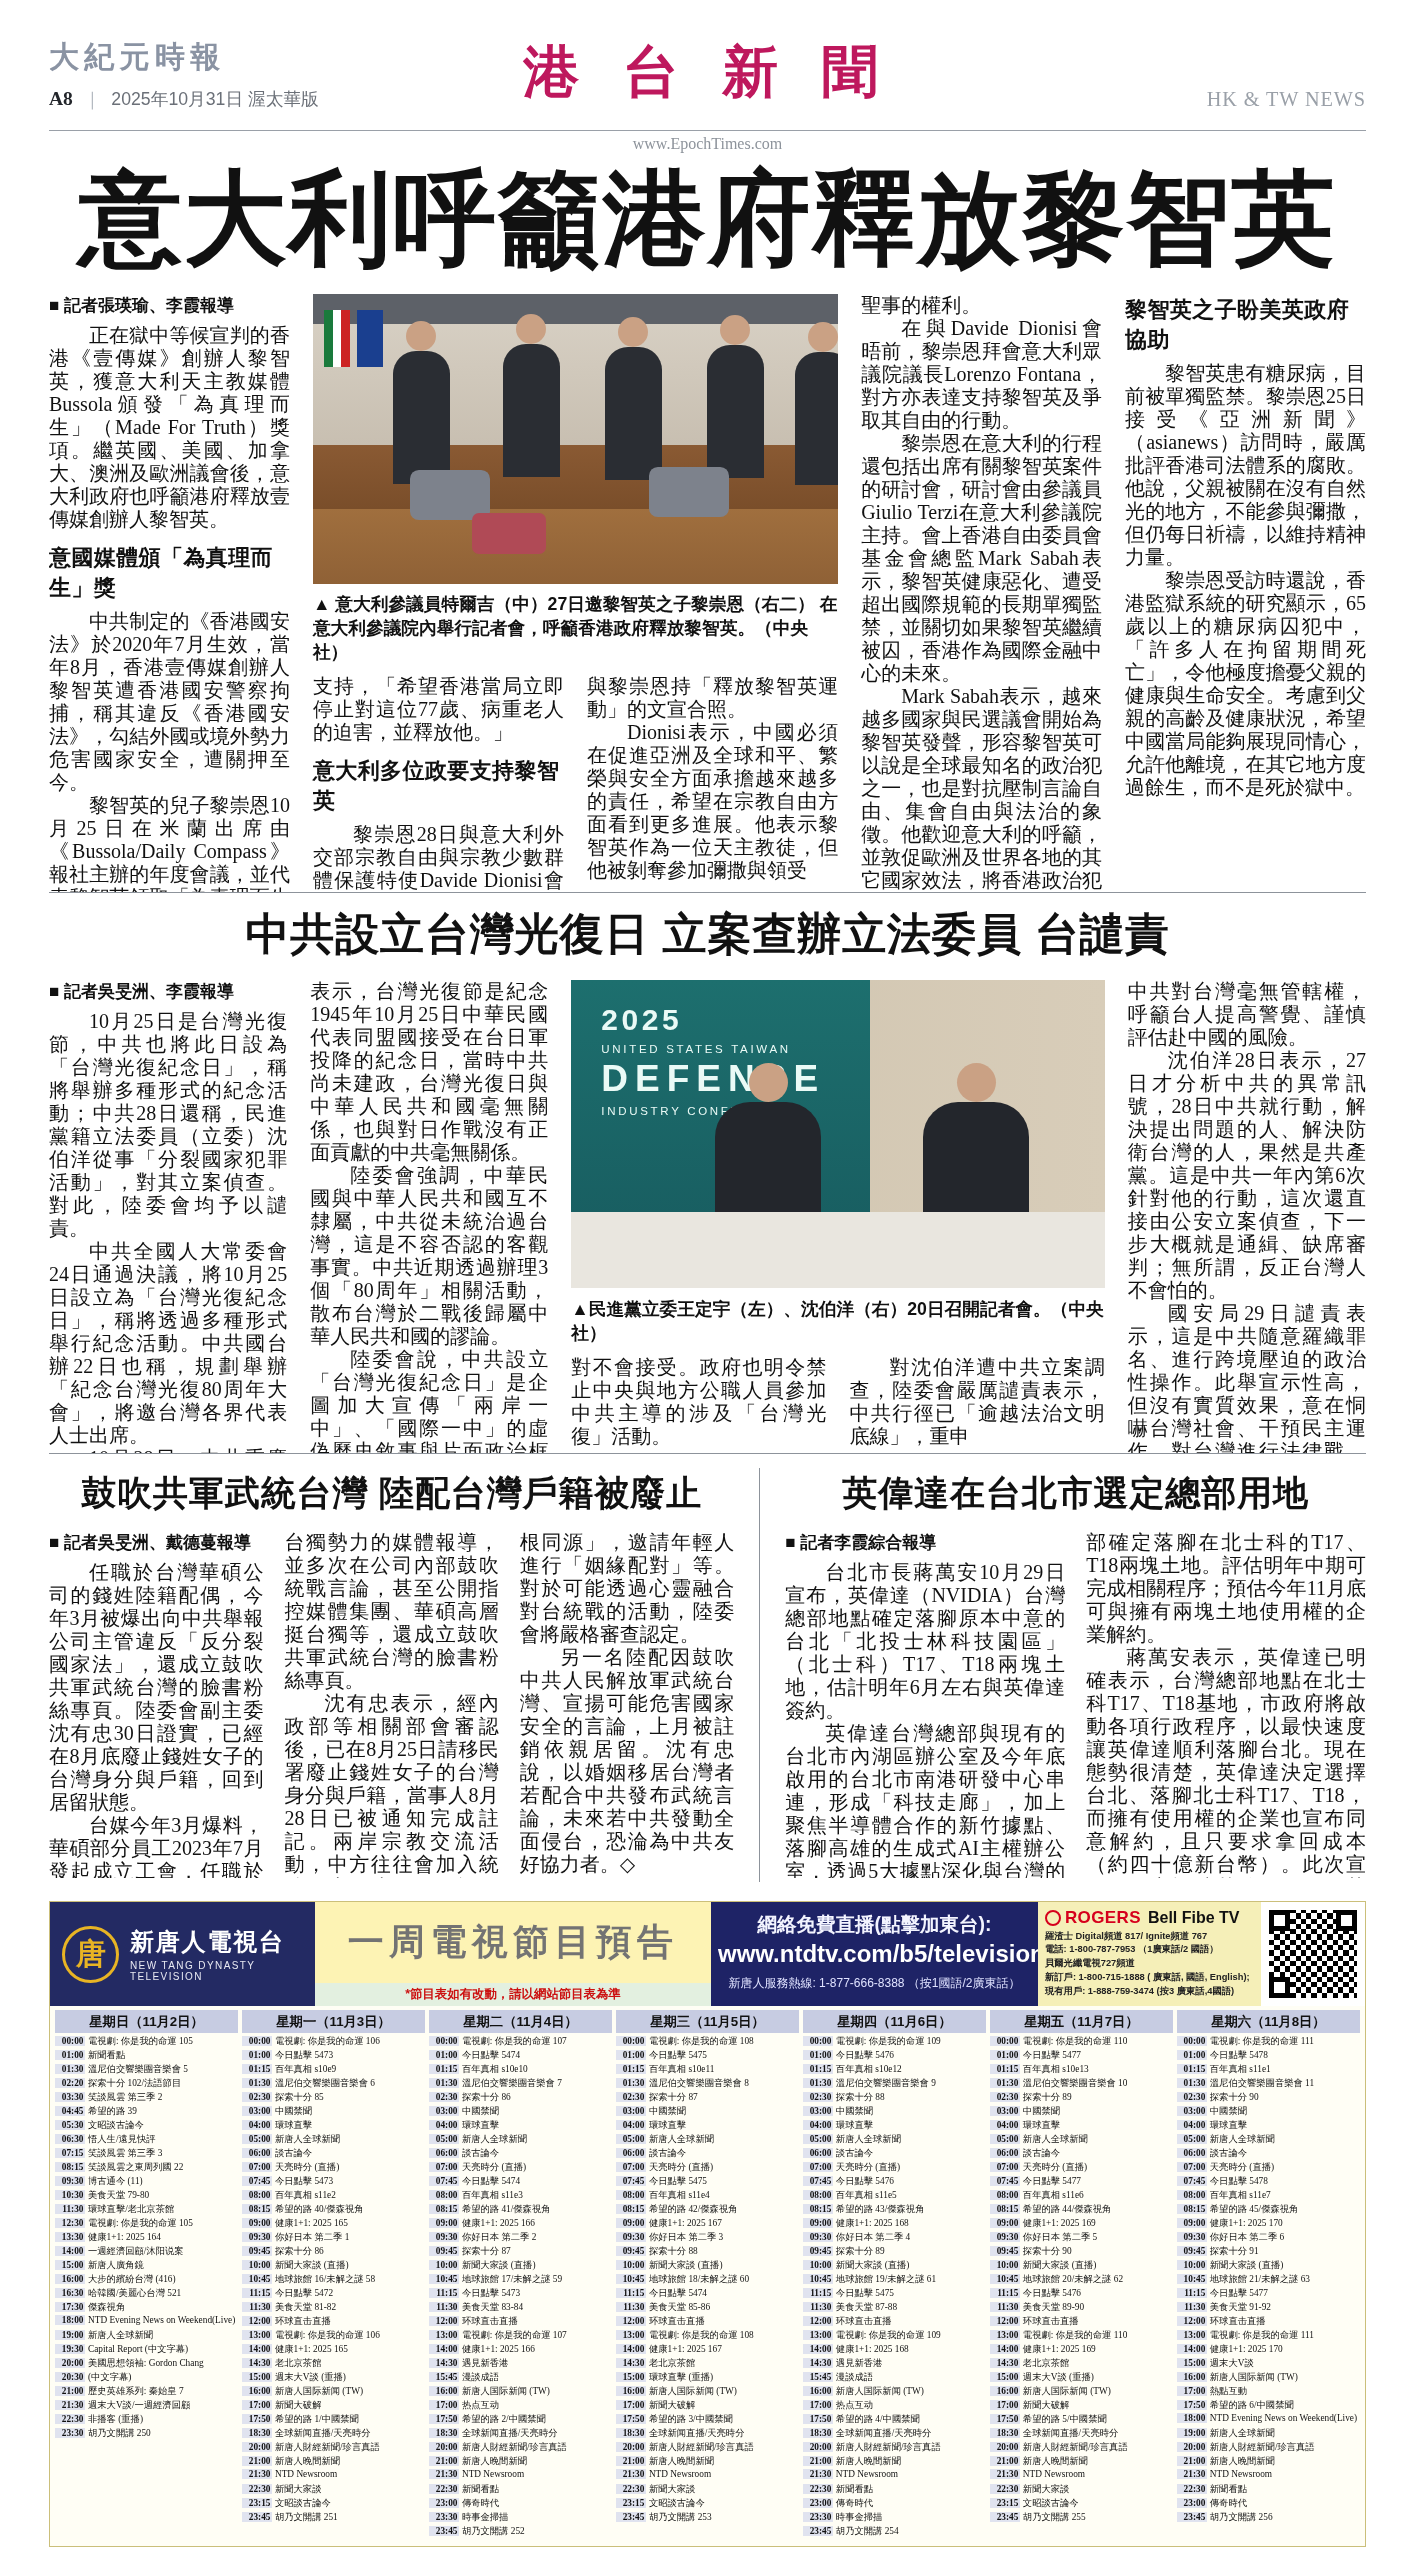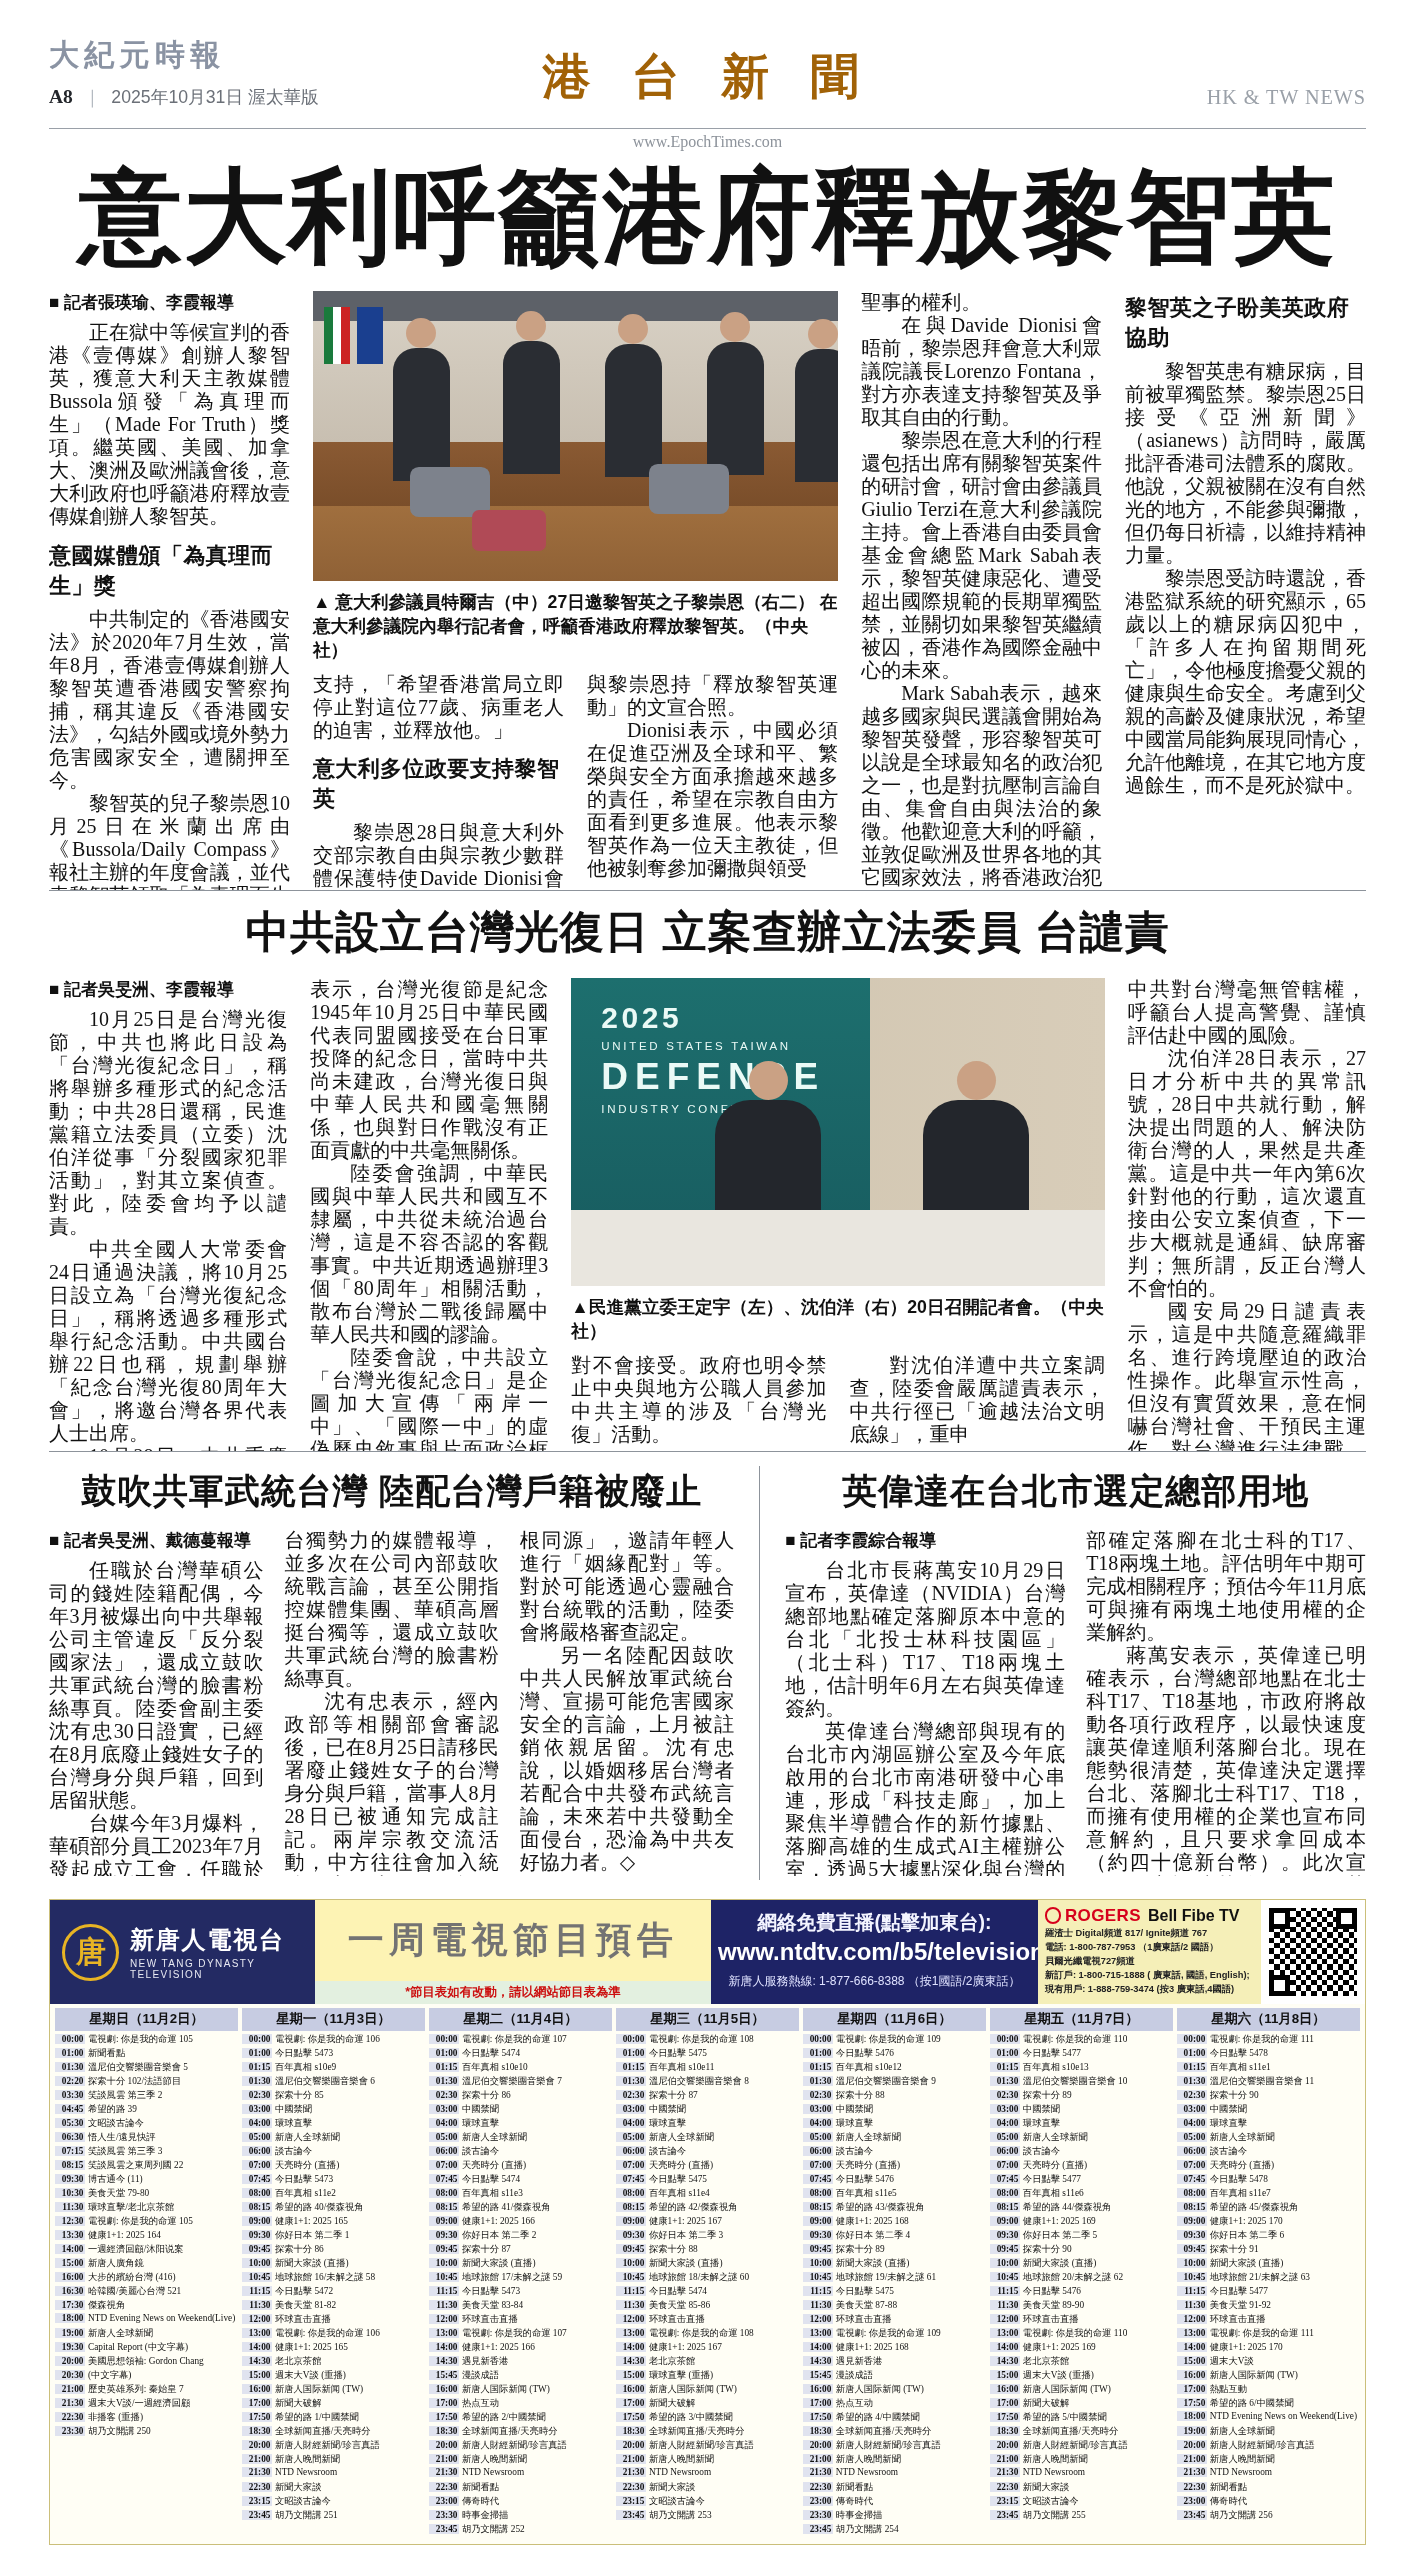--- a/index.html
+++ b/index.html
@@ -6,21 +6,21 @@
   body{width:1415px;height:2576px;font-family:"Liberation Serif","DejaVu Serif",serif;color:#111;overflow:hidden;}
   .page{padding:0 49px;box-sizing:border-box;}
 
   
   .masthead{display:grid;grid-template-columns:1fr auto 1fr;align-items:end;padding-top:35px;border-bottom:0.9px solid #9aa0a8;padding-bottom:19px;}
   .mh-left{align-self:end;}
   .mh-logo{font-size:30px;font-weight:bold;color:#8a93a3;letter-spacing:5.3px;font-family:"Liberation Serif",serif;}
   .mh-meta{margin-top:8.8px;font-size:17.7px;color:#6b7078;font-family:"Liberation Sans",sans-serif;}
   .mh-meta b{color:#23262b;font-family:"Liberation Serif",serif;font-size:19.5px;}
   .mh-sep{color:#aab0b8;padding:0 10.6px;}
-  .mh-title{font-family:"Liberation Sans",sans-serif;font-size:48px;font-weight:900;letter-spacing:14px;color:#a16207;padding:0 8.8px;}
+  .mh-title{font-family:"Liberation Sans",sans-serif;font-size:56px;font-weight:900;letter-spacing:14px;color:#be185d;padding:0 8.8px;}
   .mh-right{text-align:right;font-size:20.3px;color:#9aa0a8;letter-spacing:0.9px;}
   .mh-url{text-align:center;font-size:16px;color:#8d939b;margin-top:4.4px;font-family:"Liberation Serif",serif;}
 
   
   .headline1{font-size:103px;line-height:1.12;font-weight:900;text-align:center;letter-spacing:1.8px;margin:8.8px 0 16px;font-family:"Liberation Serif","DejaVu Serif",serif;}
 
   
   .byline{font-family:"Liberation Sans",sans-serif;font-weight:bold;font-size:17px;margin:0 0 7px;}
   p.body{font-size:20px;line-height:23px;text-align:justify;margin:0;text-indent:2em;}
   p.body.cont{text-indent:0;}

